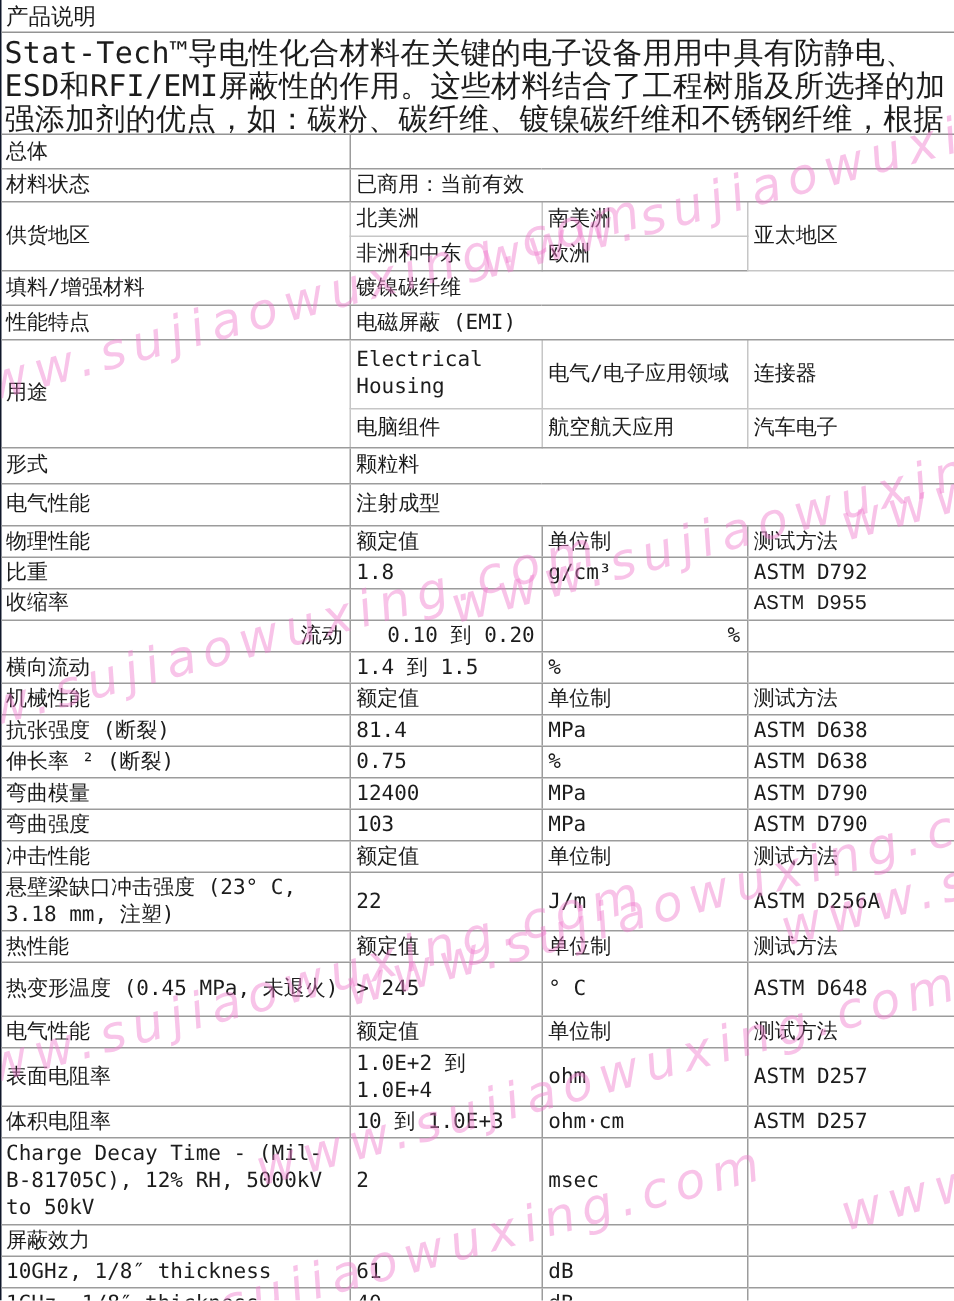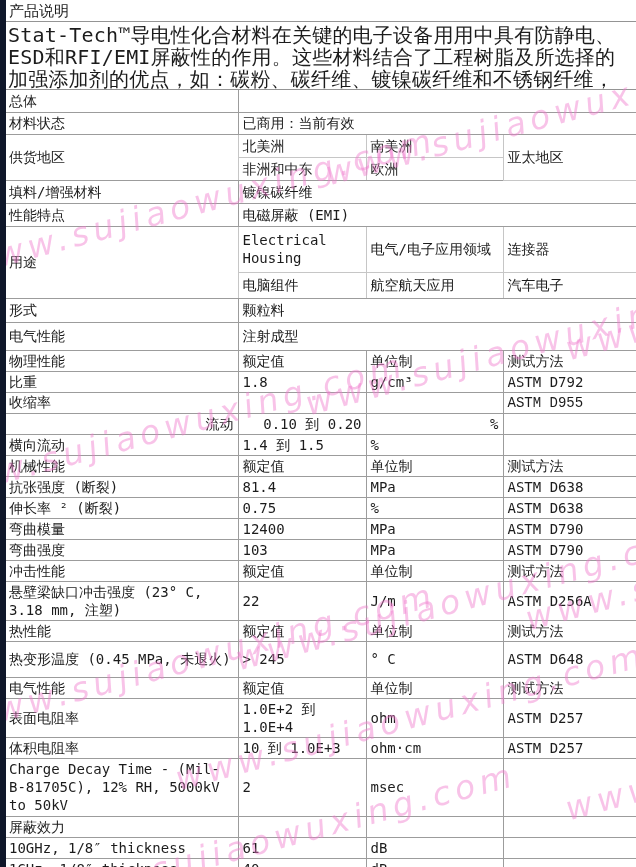--- a/index.html
+++ b/index.html
@@ -1,21 +1,21 @@
 <!DOCTYPE html>
 <html><head>
 <meta charset="utf-8">
 <style>
   html,body{margin:0;padding:0;}
   body{
     width:636px;height:867px;background:#ffffff;position:relative;overflow:hidden;
     font-family:"DejaVu Sans Mono","Liberation Mono",monospace;
     color:#1c1c1c;
   }
-  .page{position:relative;width:636px;height:867px;border-left:6px solid #0f172a;box-sizing:border-box;}
+  .page{position:relative;width:636px;height:867px;border-left:1px solid #0f172a;box-sizing:border-box;}
   .title-row{
     height:21px;line-height:20px;font-size:15px;padding:1px 0 0 3px;
     border-bottom:1px solid #949494;box-sizing:border-box;height:22px;
   }
   .desc{
     font-size:20px;line-height:22px;padding:2px 2px 0 2px;
     border-bottom:1px solid #949494;box-sizing:border-box;height:68px;overflow:hidden;
     letter-spacing:0.2px;
   }
   table.spec{

